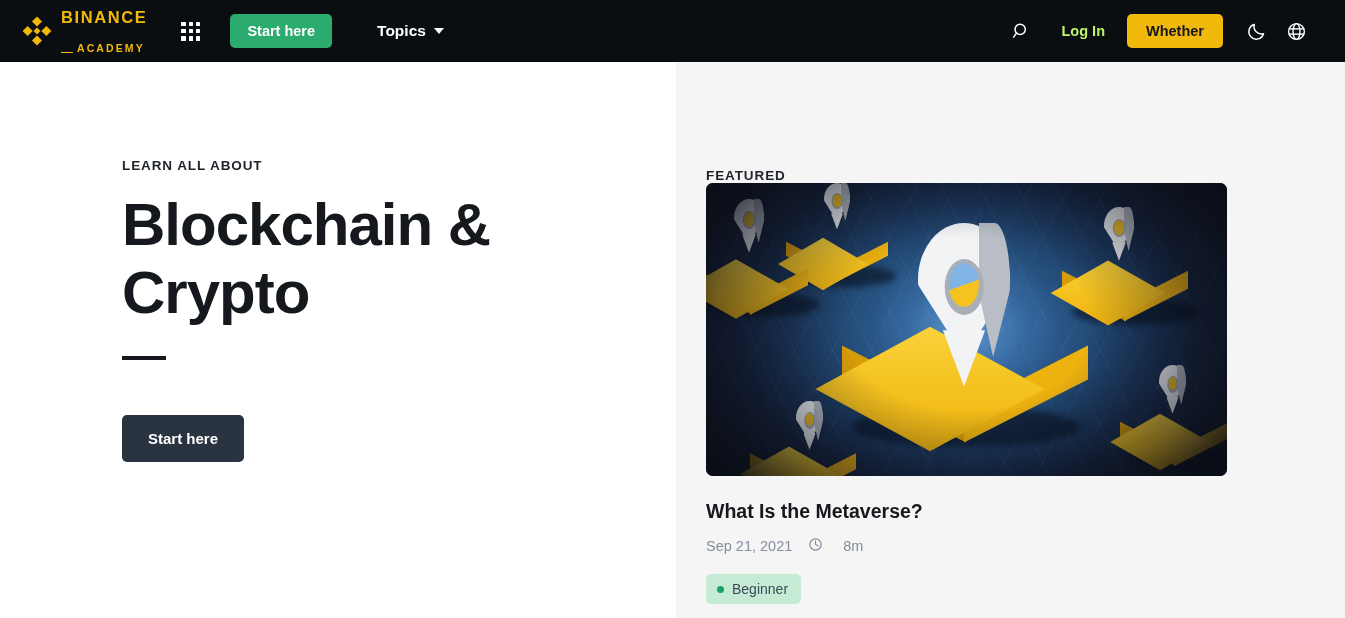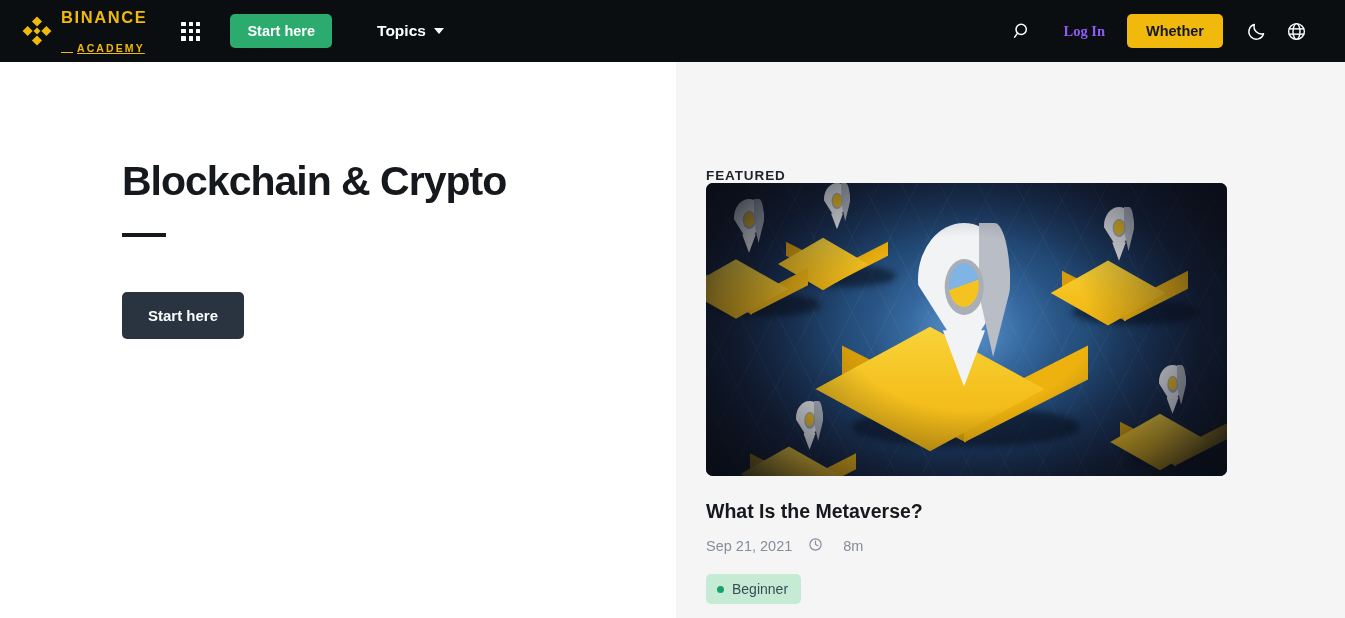--- a/index.html
+++ b/index.html
@@ -23,21 +23,21 @@
   .logo { display: flex; align-items: center; gap: 9px; cursor: pointer; }
   .logo-mark { width: 30px; height: 30px; position: relative; }
   .logo-text { display: flex; flex-direction: column; line-height: 1; }
   .logo-binance {
     color: #f0b90b; font-size: 16.5px; font-weight: bold;
     letter-spacing: 1.6px;
   }
   .logo-academy {
     color: #f0b90b; font-size: 10.5px; font-weight: bold;
     letter-spacing: 2.1px; margin-top: 17px;
-    display: flex; align-items: flex-end; gap: 4px; text-decoration: underline;
+    display: flex; align-items: flex-end; gap: 4px;
   }
   .logo-dash { display: inline-block; width: 12px; height: 1.5px; background: #f0b90b; }
 
   .grid-icon {
     width: 19px; height: 19px; margin-left: 34px;
     display: grid; grid-template-columns: repeat(3, 1fr);
     grid-template-rows: repeat(3, 1fr); gap: 3px; cursor: pointer;
   }
   .grid-icon i { background: #ffffff; border-radius: 0.5px; display: block; }
 
@@ -65,22 +65,22 @@
   }
 
   .nav-right {
     margin-left: auto; display: flex; align-items: center; gap: 0;
   }
   .icon-btn {
     width: 34px; height: 34px; display: flex;
     align-items: center; justify-content: center; cursor: pointer;
   }
   .login-link {
-    color: #8b5cf6; font-size: 14.5px; font-weight: bold;
-    padding: 8px 14px; margin-left: 10px; cursor: pointer; font-family: Liberation Serif, serif;
+    color: #bef264; font-size: 14.5px; font-weight: bold;
+    padding: 8px 14px; margin-left: 10px; cursor: pointer;
   }
   .register-btn {
     background: #f0b90b; color: #13161a;
     font-size: 14.5px; font-weight: bold;
     padding: 9px 19px; border-radius: 5px; border: none;
     margin-left: 8px; cursor: pointer;
     font-family: "Liberation Sans", sans-serif;
   }
   .icon-btn.moon { margin-left: 16px; }
   .icon-btn.globe { margin-left: 6px; }
@@ -92,21 +92,21 @@
   .hero {
     width: 676px; background: #ffffff;
     padding: 96px 0 0 122px;
     flex-shrink: 0;
   }
   .eyebrow {
     font-size: 13.5px; font-weight: bold; color: #1e2329;
     letter-spacing: 0.9px; margin-bottom: 18px;
   }
   .hero-title {
-    font-size: 41px; font-weight: bold; color: #15181c;
+    font-size: 60px; font-weight: bold; color: #15181c;
     line-height: 1.14; letter-spacing: -1px;
     max-width: 420px;
   }
   .rule { width: 44px; height: 4px; background: #15181c; margin: 28px 0 24px; }
   .hero-desc {
     font-size: 15.5px; color: #5e6673; line-height: 1.68;
     max-width: 522px;
   }
   .hero-cta {
     margin-top: 31px;
@@ -293,20 +293,21 @@
         <line x1="3" y1="9" x2="21" y2="9"></line>
         <line x1="3" y1="15" x2="21" y2="15"></line>
       </svg>
     </div>
   </div>
 </div>
 
 <div class="page">
 
   <div class="hero">
+    <div class="eyebrow">LEARN ALL ABOUT</div>
     <h1 class="hero-title">Blockchain &amp; Crypto</h1>
     <div class="rule"></div>
     <button class="hero-cta">Start here</button>
   </div>
 
   <div class="featured">
     <div class="featured-label">FEATURED</div>
 
     <div class="card-img">
       <div class="grid-lines"></div>

